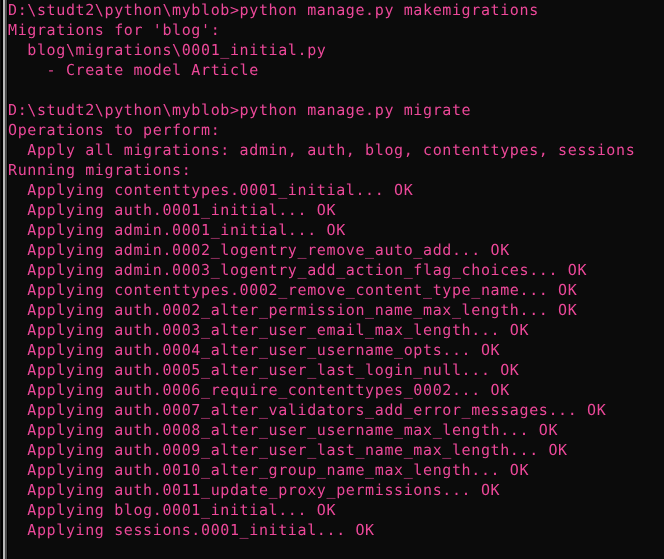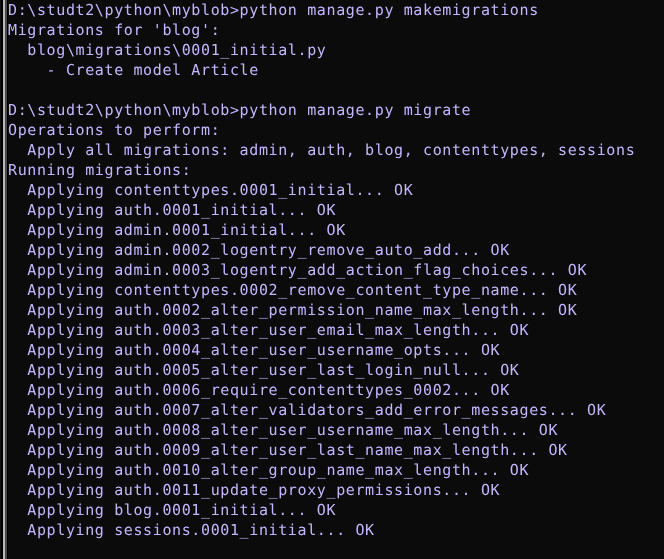--- a/index.html
+++ b/index.html
@@ -44,21 +44,21 @@
   #console-output {
     position: absolute;
     left: 8px;
     top: 0;
     width: 656px;
     height: 559px;
     font-family: "DejaVu Sans Mono", "Liberation Mono", monospace;
     font-size: 15px;
     line-height: 20px;
     letter-spacing: 0.62px;
-    color: #c4b5fd;
+    color: #ec4899;
     white-space: pre;
     text-rendering: geometricPrecision;
     -webkit-font-smoothing: none;
   }
   #console-output .line {
     height: 20px;
     white-space: pre;
   }
   #console-output .line.blank {
     height: 20px;

